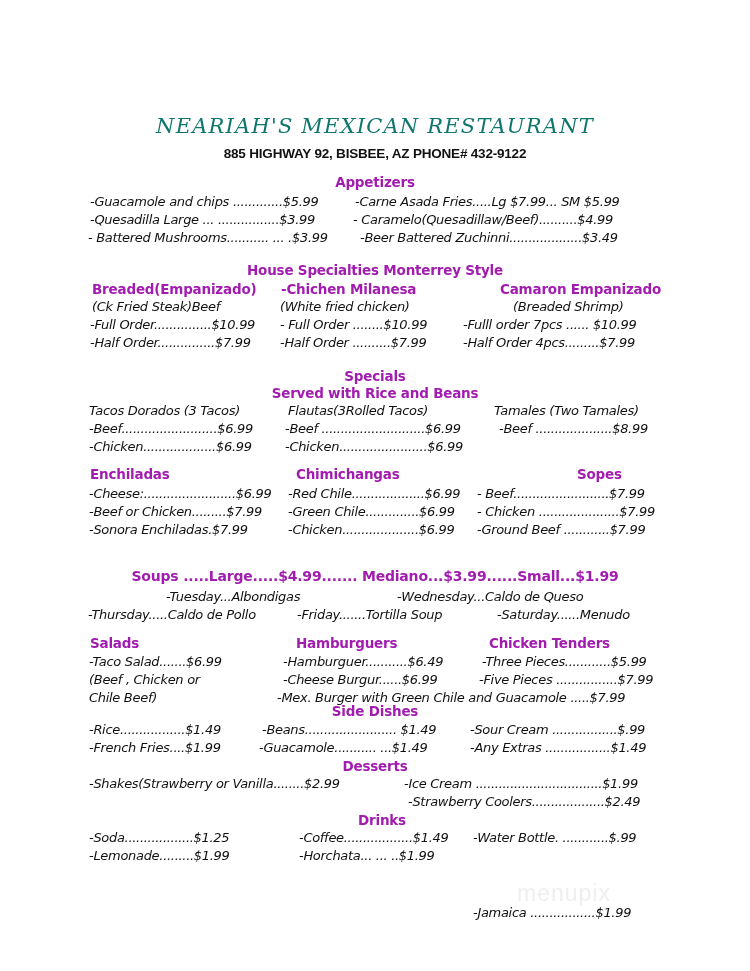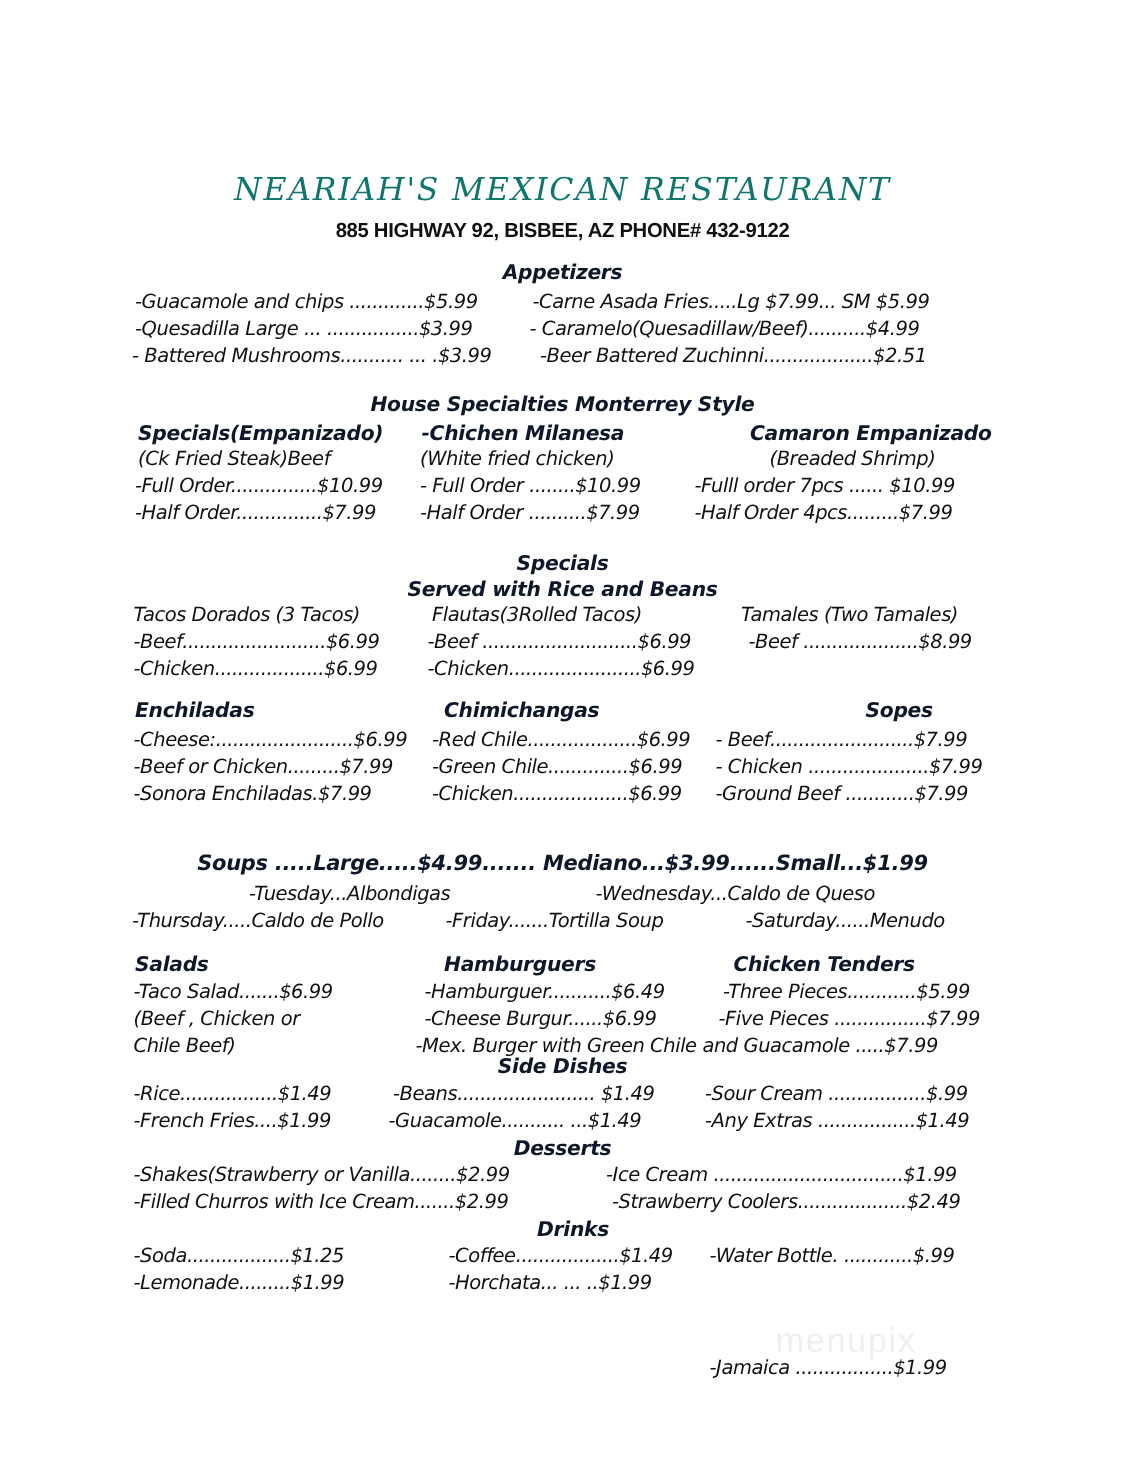--- a/index.html
+++ b/index.html
@@ -38,24 +38,23 @@
   .script{
     font-family:"DejaVu Sans", sans-serif;
     font-style:italic;
     font-size:13px;
     color:#111;
     white-space:nowrap;
     letter-spacing:-0.3px;
   }
   .hd{
     font-family:"DejaVu Sans", sans-serif;
-    font-style:italic;
     font-weight:bold;
     font-size:13.5px;
-    color:#0f172a;
+    color:#a21caf;
     white-space:nowrap;
     letter-spacing:-0.2px;
   }
   .ctr{position:absolute;left:0;right:0;text-align:center;}
 
   .row{position:absolute;white-space:nowrap;}
 
   .watermark{
     position:absolute;left:517px;top:880px;
     font-family:"Liberation Sans", sans-serif;
@@ -72,24 +71,24 @@
 
   <div class="title">NEARIAH'S MEXICAN RESTAURANT</div>
   <div class="address">885 HIGHWAY 92, BISBEE, AZ PHONE# 432-9122</div>
 
   <div class="hd ctr" style="top:174px;">Appetizers</div>
   <div class="script row" style="left:90px;top:194px;">-Guacamole and chips .............$5.99</div>
   <div class="script row" style="left:90px;top:212px;">-Quesadilla Large ... ................$3.99</div>
   <div class="script row" style="left:88px;top:230px;">- Battered Mushrooms........... ... .$3.99</div>
   <div class="script row" style="left:355px;top:194px;">-Carne Asada Fries.....Lg $7.99... SM $5.99</div>
   <div class="script row" style="left:353px;top:212px;">- Caramelo(Quesadillaw/Beef)..........$4.99</div>
-  <div class="script row" style="left:360px;top:230px;">-Beer Battered Zuchinni...................$2.51</div>
+  <div class="script row" style="left:360px;top:230px;">-Beer Battered Zuchinni...................$3.49</div>
 
   <div class="hd ctr" style="top:262px;">House Specialties Monterrey Style</div>
-  <div class="hd row" style="left:92px;top:281px;">Specials(Empanizado)</div>
+  <div class="hd row" style="left:92px;top:281px;">Breaded(Empanizado)</div>
   <div class="script row" style="left:92px;top:299px;">(Ck Fried Steak)Beef</div>
   <div class="script row" style="left:90px;top:317px;">-Full Order...............$10.99</div>
   <div class="script row" style="left:90px;top:335px;">-Half Order...............$7.99</div>
 
   <div class="hd row" style="left:281px;top:281px;">-Chichen Milanesa</div>
   <div class="script row" style="left:280px;top:299px;">(White fried chicken)</div>
   <div class="script row" style="left:280px;top:317px;">- Full Order ........$10.99</div>
   <div class="script row" style="left:280px;top:335px;">-Half Order ..........$7.99</div>
 
   <div class="hd row" style="left:500px;top:281px;">Camaron Empanizado</div>
@@ -150,21 +149,20 @@
   <div class="hd ctr" style="top:703px;">Side Dishes</div>
   <div class="script row" style="left:89px;top:722px;">-Rice.................$1.49</div>
   <div class="script row" style="left:89px;top:740px;">-French Fries....$1.99</div>
   <div class="script row" style="left:262px;top:722px;">-Beans........................ $1.49</div>
   <div class="script row" style="left:259px;top:740px;">-Guacamole........... ...$1.49</div>
   <div class="script row" style="left:470px;top:722px;">-Sour Cream .................$.99</div>
   <div class="script row" style="left:470px;top:740px;">-Any Extras .................$1.49</div>
 
   <div class="hd ctr" style="top:758px;">Desserts</div>
   <div class="script row" style="left:89px;top:776px;">-Shakes(Strawberry or Vanilla........$2.99</div>
-  <div class="script row" style="left:89px;top:794px;">-Filled Churros with Ice Cream.......$2.99</div>
   <div class="script row" style="left:404px;top:776px;">-Ice Cream .................................$1.99</div>
   <div class="script row" style="left:408px;top:794px;">-Strawberry Coolers...................$2.49</div>
 
   <div class="hd ctr" style="top:812px;padding-left:14px;">Drinks</div>
   <div class="script row" style="left:89px;top:830px;">-Soda..................$1.25</div>
   <div class="script row" style="left:89px;top:848px;">-Lemonade.........$1.99</div>
   <div class="script row" style="left:299px;top:830px;">-Coffee..................$1.49</div>
   <div class="script row" style="left:299px;top:848px;">-Horchata... ... ..$1.99</div>
   <div class="script row" style="left:473px;top:830px;">-Water Bottle. ............$.99</div>
   <div class="script row" style="left:473px;top:860px;margin-top:45px;">-Jamaica .................$1.99</div>

